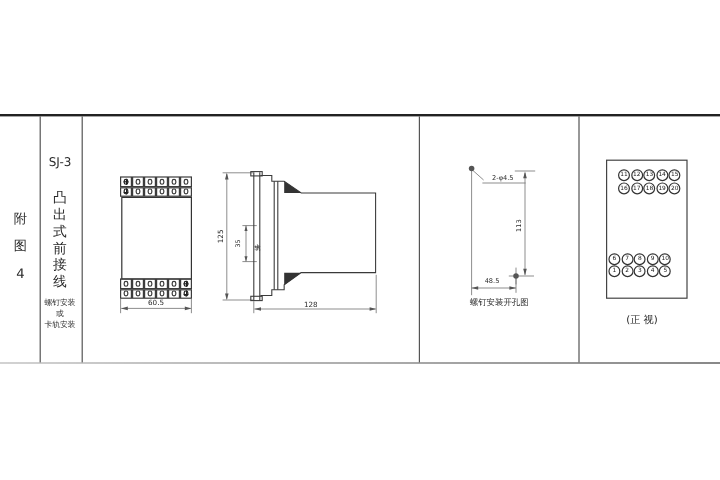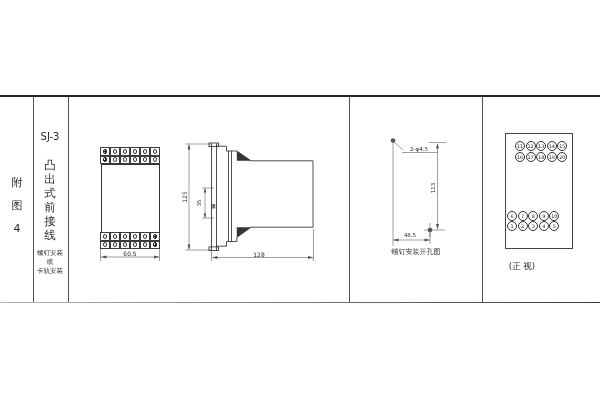--- a/index.html
+++ b/index.html
@@ -224,15 +224,15 @@
     <span class="numc">9</span>
     <span class="numc">10</span>
   </div>
   <div class="crow" style="left:507px;top:221.1px;">
     <span class="numc">1</span>
     <span class="numc">2</span>
     <span class="numc">3</span>
     <span class="numc">4</span>
     <span class="numc">5</span>
   </div>
-  <span class="lbl center" style="left:522px;top:267px;font-size:8.5px;text-align:right;">(正 视)</span>
+  <span class="lbl center" style="left:535px;top:267px;font-size:8.5px;text-align:right;">(正 视)</span>
 
 </div>
 
 </body></html>

